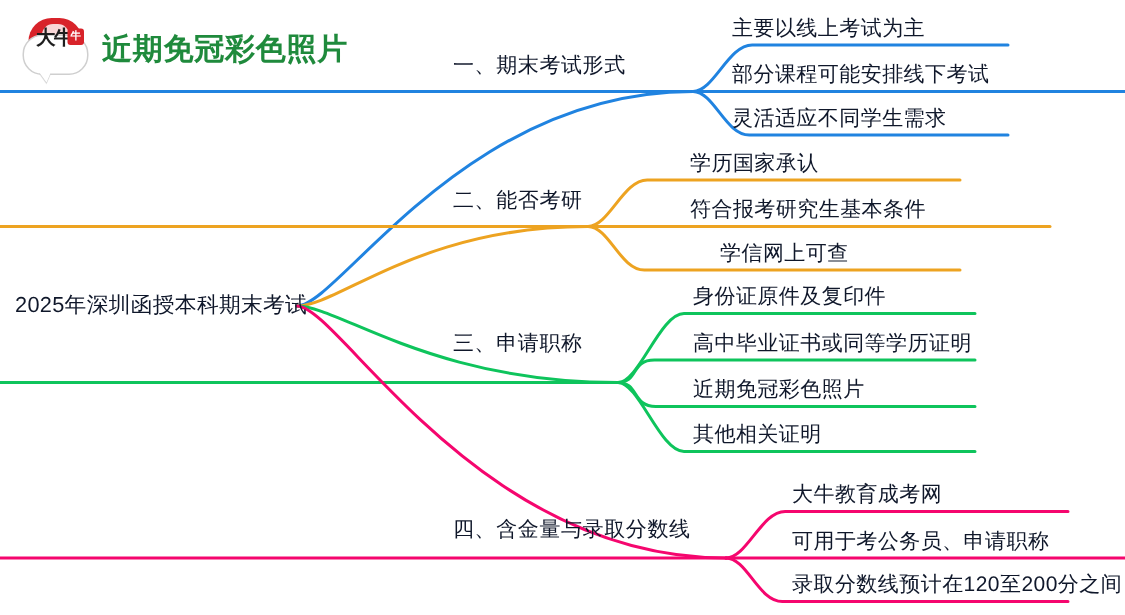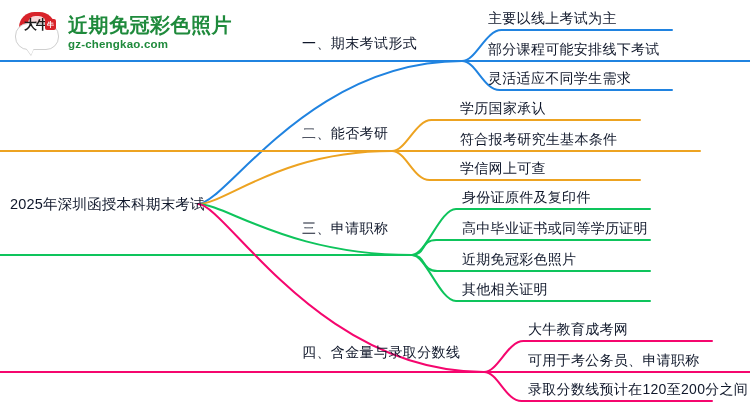--- a/index.html
+++ b/index.html
@@ -192,35 +192,34 @@
 
   <div class="logo-block">
     <div class="logo-mark">
       <div class="logo-dome"></div>
       <div class="logo-bubble"></div>
       <div class="logo-bubble-text">大牛</div>
       <div class="logo-badge">牛</div>
     </div>
     <div class="logo-words">
       <div class="logo-cn">近期免冠彩色照片</div>
-      <div class="logo-url">gz-chengkao.com</div>
     </div>
   </div>
 
   <div class="node root-node" id="root-label" style="left: 10px; top: 197px;">2025年深圳函授本科期末考试</div>
 
   <div id="nodes-layer">
       <div class="node branch-node" style="left: 302px; top: 36px;">一、期末考试形式</div>
       <div class="node leaf-node" style="left: 488px; top: 11px;">主要以线上考试为主</div>
       <div class="node leaf-node" style="left: 488px; top: 42px;">部分课程可能安排线下考试</div>
       <div class="node leaf-node" style="left: 488px; top: 71px;">灵活适应不同学生需求</div>
       <div class="node branch-node" style="left: 302px; top: 126px;">二、能否考研</div>
       <div class="node leaf-node" style="left: 460px; top: 101px;">学历国家承认</div>
       <div class="node leaf-node" style="left: 460px; top: 132px;">符合报考研究生基本条件</div>
-      <div class="node leaf-node" style="left: 460px; top: 161px;">学信网上可查</div>
+      <div class="node leaf-node" style="left: 480px; top: 161px;">学信网上可查</div>
       <div class="node branch-node" style="left: 302px; top: 221px;">三、申请职称</div>
       <div class="node leaf-node" style="left: 462px; top: 190px;">身份证原件及复印件</div>
       <div class="node leaf-node" style="left: 462px; top: 221px;">高中毕业证书或同等学历证明</div>
       <div class="node leaf-node" style="left: 462px; top: 252px;">近期免冠彩色照片</div>
       <div class="node leaf-node" style="left: 462px; top: 282px; text-align: right;">其他相关证明</div>
       <div class="node branch-node" style="left: 302px; top: 345px;">四、含金量与录取分数线</div>
       <div class="node leaf-node" style="left: 528px; top: 322px;">大牛教育成考网</div>
       <div class="node leaf-node" style="left: 528px; top: 353px;">可用于考公务员、申请职称</div>
       <div class="node leaf-node" style="left: 528px; top: 382px;">录取分数线预计在120至200分之间</div>
     </div>

